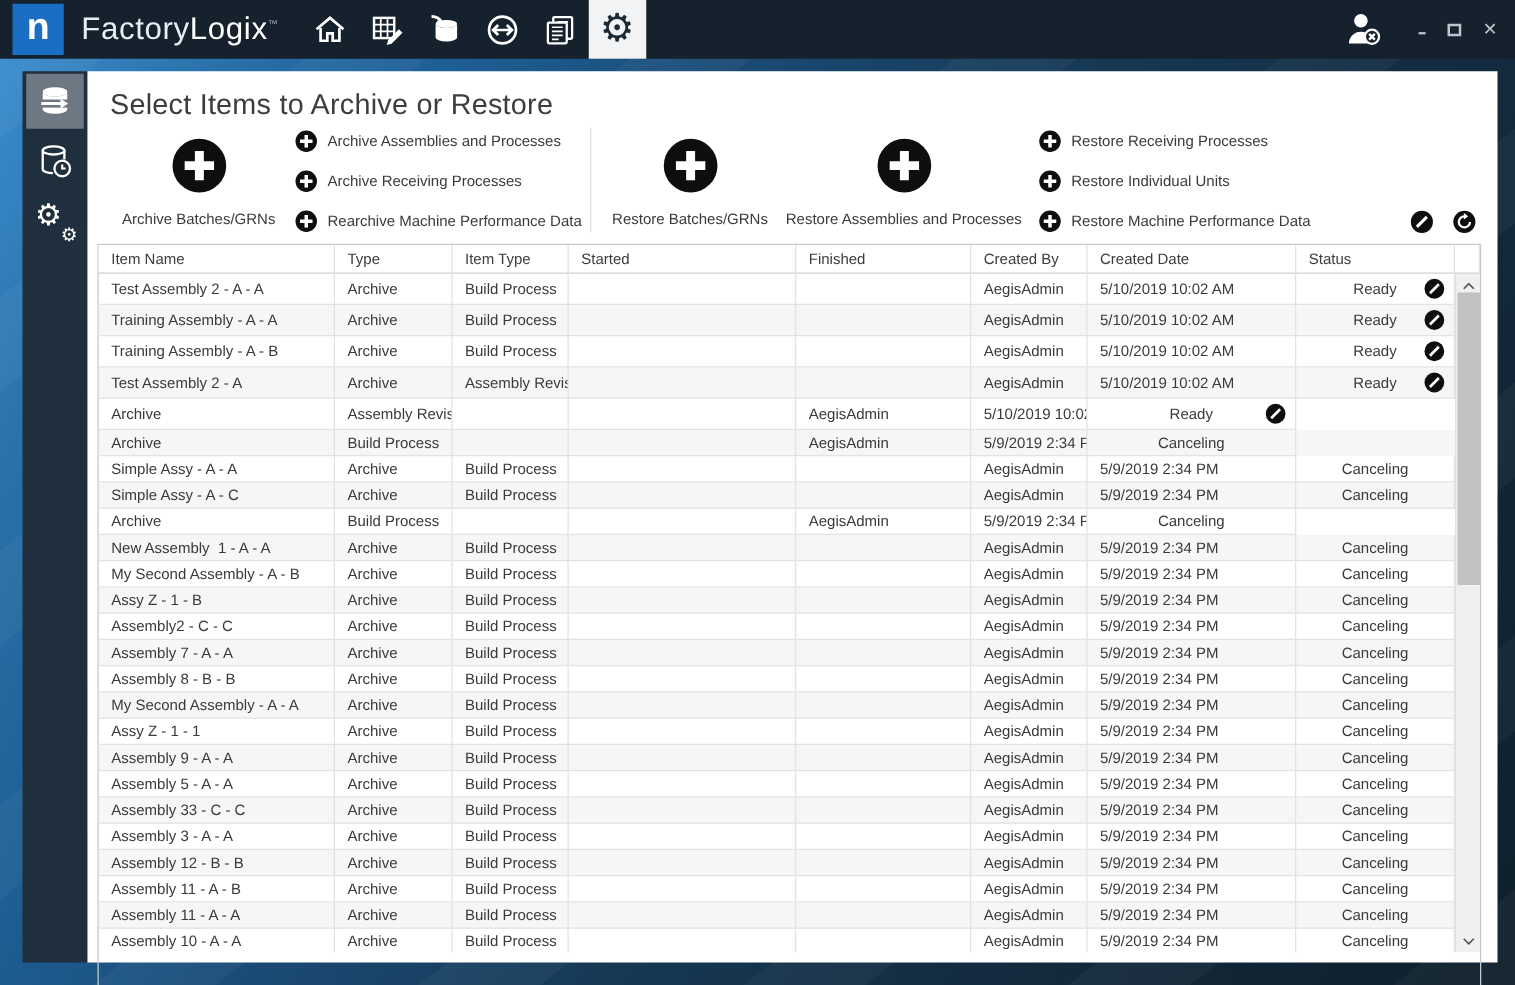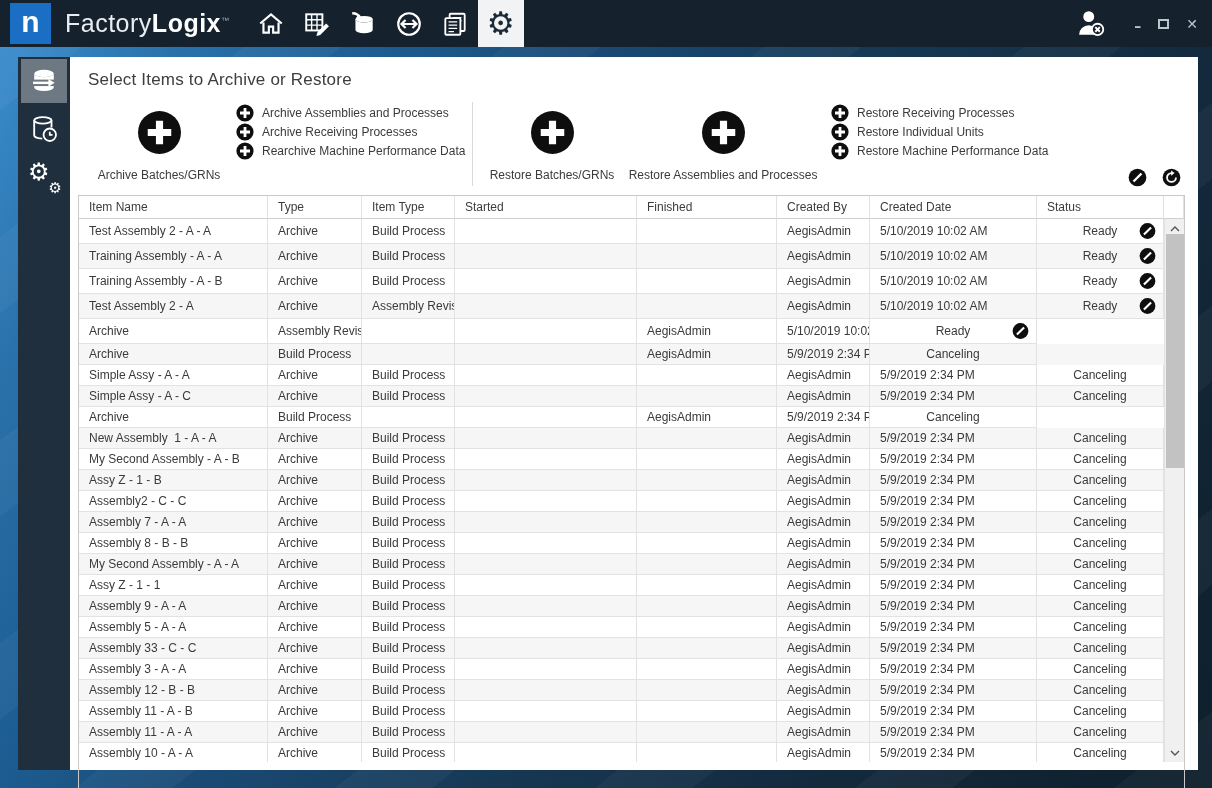--- a/index.html
+++ b/index.html
@@ -10,21 +10,21 @@
   }
   body:before{content:"";position:absolute;inset:0;pointer-events:none;
     background:repeating-linear-gradient(-38deg,rgba(255,255,255,.035) 0 60px,rgba(0,0,0,0) 60px 160px);}
 
   
   .titlebar{position:absolute;left:0;top:0;width:1212px;height:47px;background:#15212d;display:flex;align-items:center;z-index:5;}
   .logo-square{width:41px;height:41px;background:#1a6fc4;margin-left:10px;display:flex;align-items:center;justify-content:center;}
   .logo-square span{color:#fff;font-size:30px;font-weight:bold;line-height:1;transform:translateY(-2px);}
   .brand{color:#fff;font-size:25px;margin-left:14px;letter-spacing:.5px;white-space:nowrap;}
   .brand .light{font-weight:400;color:#e8edf1;}
-  .brand .bold{font-weight:700;}
+  .brand .bold{font-weight:400;}
   .brand sup{font-size:8px;color:#9fb0bd;}
   .nav{display:flex;height:47px;margin-left:18px;}
   .nav-btn{width:46px;height:47px;display:flex;align-items:center;justify-content:center;cursor:pointer;}
   .nav-btn.selected{background:#f2f3f4;}
   .nav-btn svg{width:28px;height:28px;}
   .gear-glyph{font-family:"DejaVu Sans",sans-serif;font-size:31px;color:#1c2a37;line-height:1;}
   .tb-right{margin-left:auto;display:flex;align-items:center;margin-right:14px;}
   .user-icon{width:34px;height:34px;margin-right:26px;}
   .winbtns{display:flex;align-items:center;gap:17px;}
   .winbtn{color:#bcc6cd;font-size:14px;line-height:1;cursor:pointer;font-family:"DejaVu Sans",sans-serif;}
@@ -35,27 +35,27 @@
   .side-strip{position:absolute;left:18px;top:57px;width:52px;height:713px;background:#202f3d;z-index:3;}
   .side-item{width:46px;height:44px;margin:2px auto 4px auto;display:flex;align-items:center;justify-content:center;cursor:pointer;}
   .side-item.selected{background:#6d7883;}
   .side-item svg{width:30px;height:30px;}
   .gears-wrap{position:relative;width:32px;height:32px;color:#fff;font-family:"DejaVu Sans",sans-serif;}
   .gears-wrap .g1{position:absolute;left:0;top:-3px;font-size:24px;}
   .gears-wrap .g2{position:absolute;right:-2px;bottom:-4px;font-size:15px;}
 
   
   .panel{position:absolute;left:70px;top:57px;width:1128px;height:713px;background:#ffffff;z-index:3;}
-  .page-title{position:absolute;left:18px;top:13px;font-size:17px;color:#3d3d3d;letter-spacing:.2px;}
+  .page-title{position:absolute;left:18px;top:13px;font-size:23px;color:#3d3d3d;letter-spacing:.2px;}
 
   
   .bigbtn{position:absolute;display:flex;flex-direction:column;align-items:center;cursor:pointer;}
   .bigbtn svg{width:45px;height:45px;}
   .bigbtn .lbl{margin-top:13px;font-size:12px;color:#3b3b3b;white-space:nowrap;}
-  .smallgroup{position:absolute;display:flex;flex-direction:column;gap:0;}
+  .smallgroup{position:absolute;display:flex;flex-direction:column;gap:13px;}
   .smallbtn{display:flex;align-items:center;gap:8px;cursor:pointer;height:19px;}
   .smallbtn svg{width:18px;height:18px;flex:0 0 18px;}
   .smallbtn .lbl{font-size:12px;color:#3b3b3b;white-space:nowrap;}
   .vdivider{position:absolute;left:402px;top:45px;width:1px;height:84px;background:#d9d9d9;}
   .tool-icon{position:absolute;width:19px;height:19px;cursor:pointer;}
 
   
   .table{position:absolute;left:8px;top:138px;width:1107px;height:728px;border:1px solid #c9c9c9;box-sizing:border-box;font-size:12px;color:#3a3a3a;}
   .thead{display:grid;grid-template-columns:189px 94px 93px 182px 140px 93px 167px 127px 20px;height:23px;background:#fff;}
   .th{display:flex;align-items:center;padding-left:10px;border-right:1px solid #e2e2e2;border-bottom:1px solid #cfcfcf;box-sizing:border-box;color:#3c3c3c;white-space:nowrap;overflow:hidden;cursor:pointer;}

